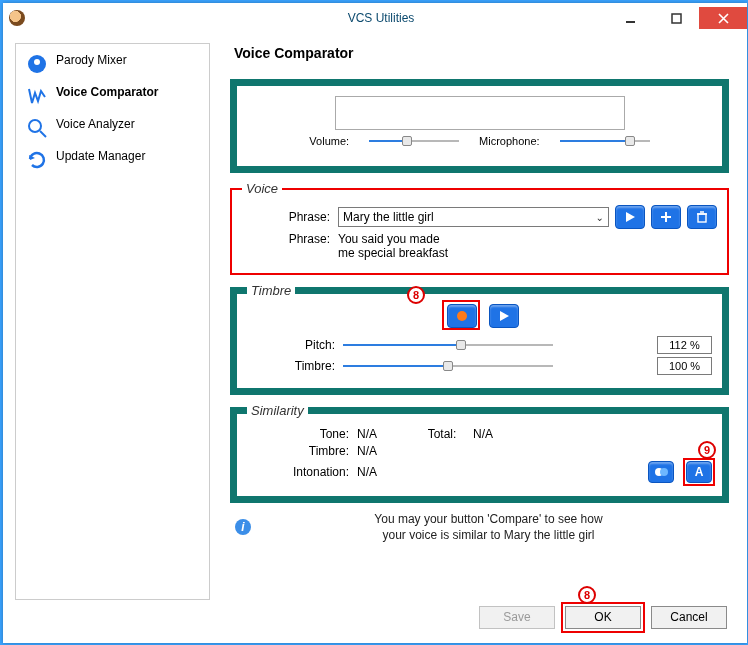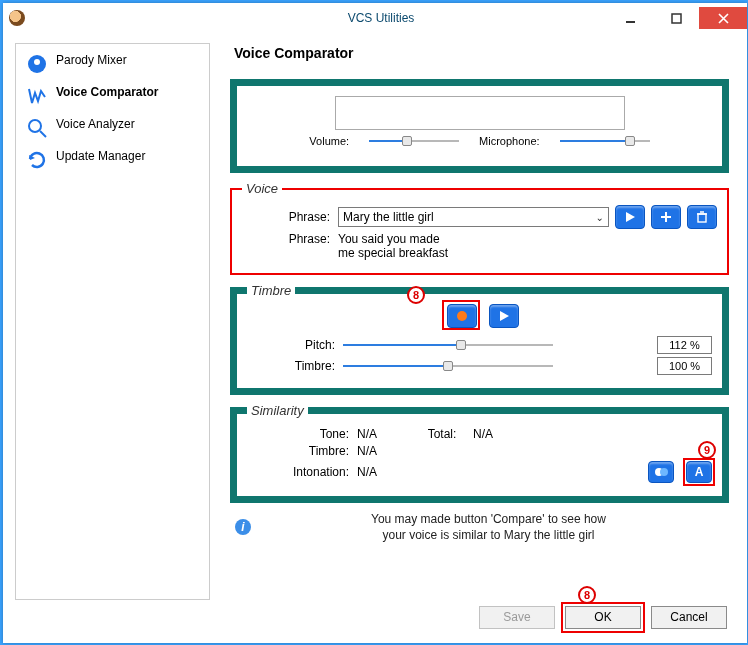--- a/index.html
+++ b/index.html
@@ -238,21 +238,21 @@
         </fieldset>
 
         <div class="hint-row">
           <span class="info-icon">
               <svg width="18" height="18">
                 <circle cx="9" cy="9" r="8" fill="#3b8ee8"></circle>
                 <text x="9" y="13" text-anchor="middle" font-size="12" font-style="italic" font-weight="bold" fill="#fff">i</text>
               </svg>
             </span>
           <div class="hint-text">
-            <div>You may made button 'Compare' to see how</div>
+            <div>You may your button 'Compare' to see how</div>
             <div>your voice is similar to Mary the little girl</div>
           </div>
         </div>
       </div>
     </div>
 
     <div class="bottom-btns">
       <div class="callout" style="top:-14px; right:139px">8</div>
       <div class="push-btn disabled">Save</div>
       <div style="position:relative">

